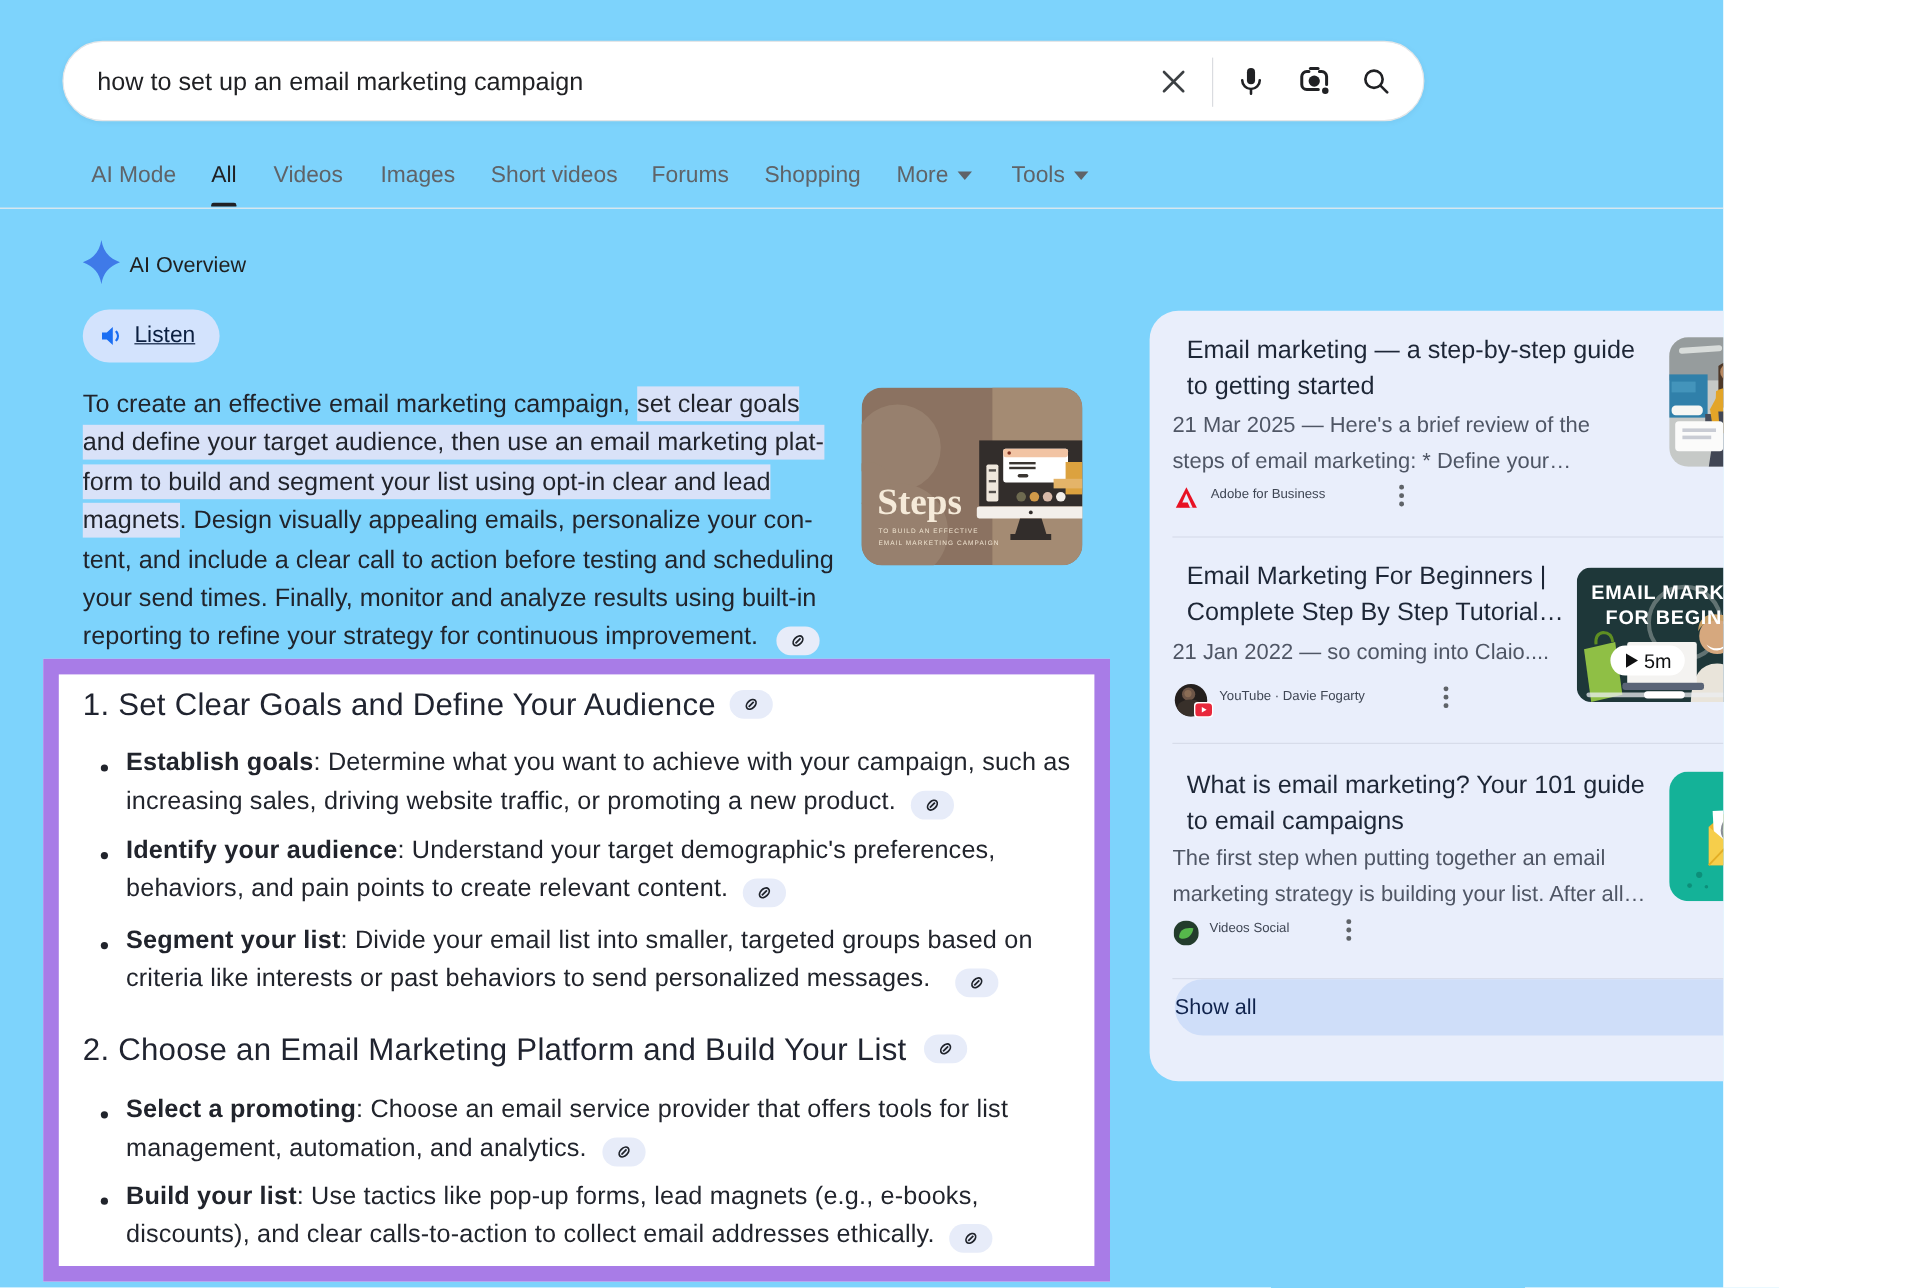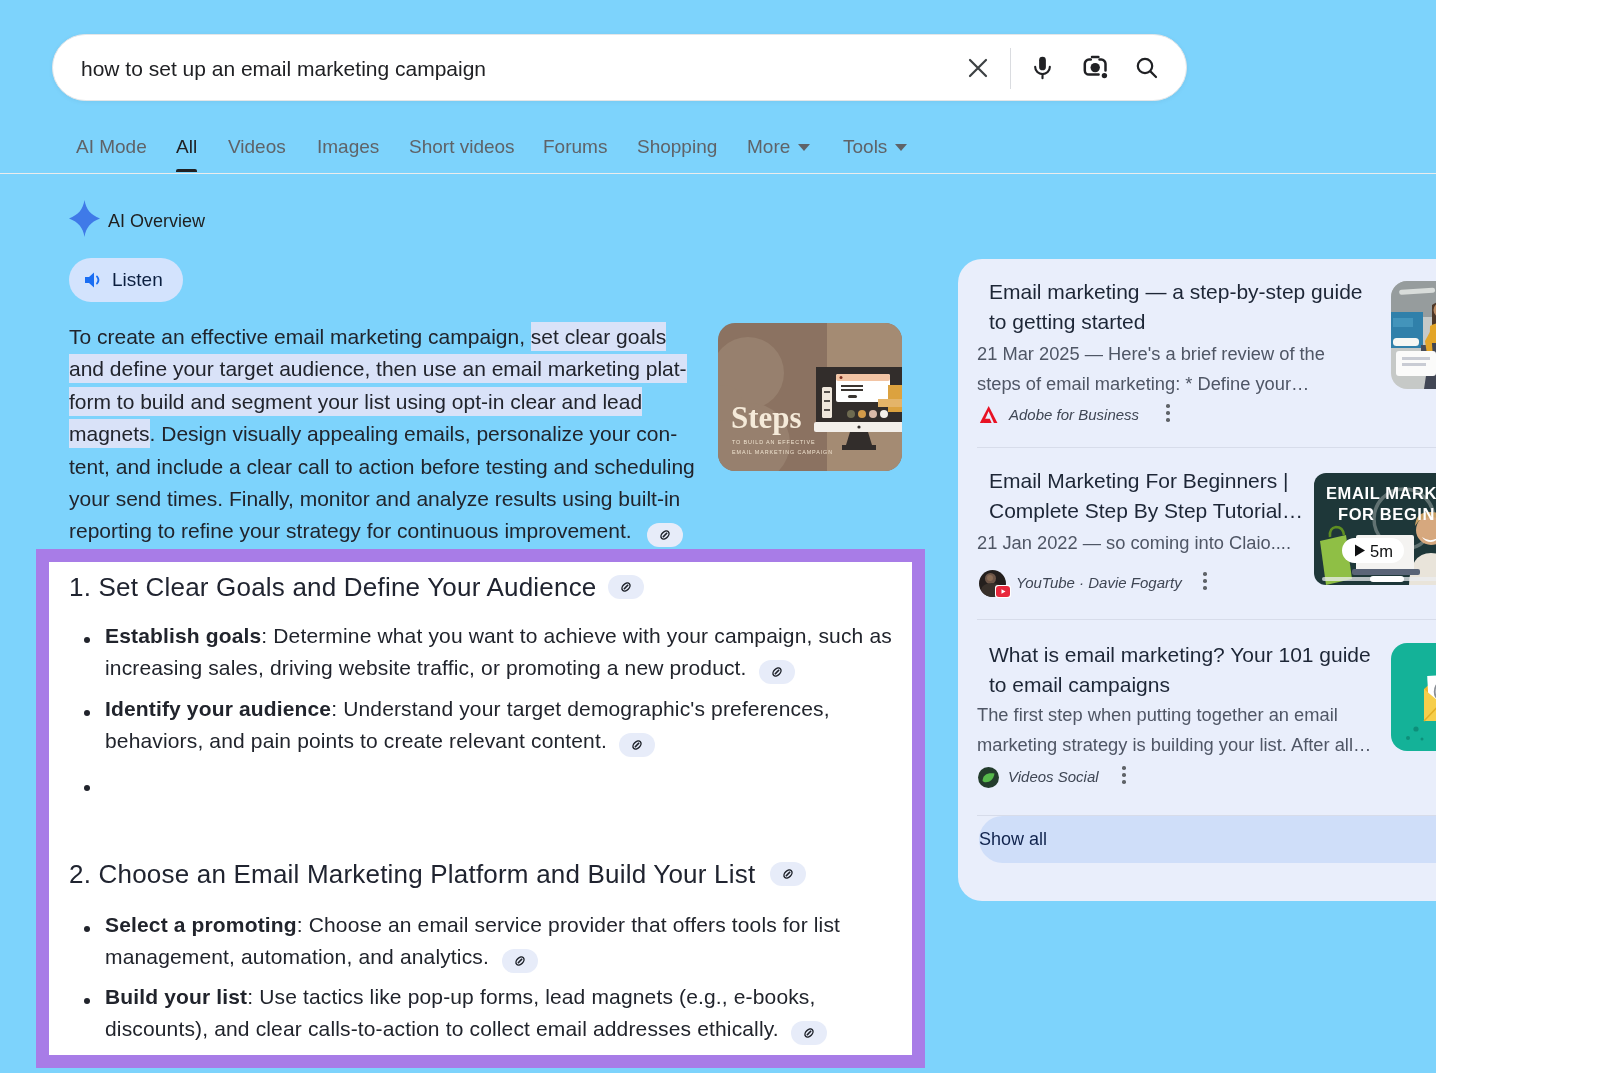--- a/index.html
+++ b/index.html
@@ -17,39 +17,39 @@
 .tab { top:136px; font-size:19px; color:#5f6368; white-space:nowrap; }
 .tab.active { color:#202124; }
 #tabrule { left:0; top:173px; width:1600px; height:1px; background:#ececec; }
 #allbar { left:176px; top:169px; width:21px; height:3px; background:#202124; border-radius:2px 2px 0 0; }
 .caret { display:inline-block; width:0; height:0; border-left:6px solid transparent; border-right:6px solid transparent; border-top:7px solid #5f6368; margin-left:8px; vertical-align:2px; }
 
 
 #aiolabel { left:108px; top:211px; font-size:18px; color:#1f1f1f; }
 .vdots { width:4px; height:4px; border-radius:50%; background:#444746; position:absolute; left:0; }
 #listen { left:69px; top:258px; width:114px; height:44px; border-radius:22px; background:#d3e3fd; }
-#listen span { position:absolute; left:43px; top:11px; font-size:19px; color:#0b1f40; }
+#listen span { position:absolute; left:43px; top:11px; font-size:19px; color:#0b1f40;text-decoration:underline; }
 
 
 #para { left:69px; top:321px; width:740px; font-size:21px; line-height:32.4px; color:#21242c; }
 .hl { background:#d9e2f8; padding:3px 0; }
 .linkpill { display:inline-flex; width:36px; height:24px; border-radius:12px; background:#e7ecf9; vertical-align:-4px; margin-left:10px; align-items:center; justify-content:center; }
 
 
 #pbox { left:36px; top:549px; width:889px; height:519px; border:13px solid #a87ce7; background:#fff; }
 .h2g { position:absolute; font-size:26px; color:#202430; letter-spacing:0.2px; white-space:nowrap; }
 .bullet { position:absolute; font-size:21px; line-height:32.4px; color:#21242c; letter-spacing:0.15px; }
 .bdot { position:absolute; width:6px; height:6px; border-radius:50%; background:#21242c; }
 .bullet b { font-weight:bold; }
 
 
 #card { left:958px; top:259px; width:559px; height:642px; border-radius:24px; background:#e9eefb; }
 .rtitle { position:absolute; font-size:21px; line-height:30px; color:#1d2636;margin-left:12px; }
 .rsnip { position:absolute; font-size:18.3px; line-height:30px; color:#4f5665; }
-.rsrc { position:absolute; font-size:15px; color:#3f4654;font-style:italic; }
+.rsrc { position:absolute; font-size:11px; color:#3f4654; }
 .sep { position:absolute; left:977px; width:525px; height:1px; background:#d7dcea; }
 #showall { left:979px; top:816px; width:521px; height:47px; border-radius:24px; background:#cfdef9; text-align:left; }
 #showall span { font-size:18px; color:#10234d; line-height:47px; }
 .thumb { position:absolute; overflow:hidden; }
 </style>
 </head>
 <body>
 <div id="page">
 
   <div class="abs" id="sbar"></div>
@@ -187,20 +187,28 @@
   <div class="bullet" style="left:105px;top:693px;width:830px"><b>Identify your audience</b>: Understand your target demographic's preferences,<br>behaviors, and pain points to create relevant content.<span class="linkpill" style="margin-left:12px">
         <svg width="14" height="14" viewBox="0 0 16 16">
           <g stroke="#1f232b" stroke-width="1.7" fill="none">
             <ellipse cx="8" cy="8" rx="3.6" ry="5.4" transform="rotate(45 8 8)"></ellipse>
             <path d="M5.6 10.4 L10.4 5.6"></path>
           </g>
         </svg>
       </span></div>
 
   <div class="bdot" style="left:84px;top:785px"></div>
+  <div class="bullet" style="left:105px;top:768px;width:830px"><b>Segment your list</b>: Divide your email list into smaller, targeted groups based on<br>criteria like interests or past behaviors to send personalized messages.<span class="linkpill" style="margin-left:21px">
+        <svg width="14" height="14" viewBox="0 0 16 16">
+          <g stroke="#1f232b" stroke-width="1.7" fill="none">
+            <ellipse cx="8" cy="8" rx="3.6" ry="5.4" transform="rotate(45 8 8)"></ellipse>
+            <path d="M5.6 10.4 L10.4 5.6"></path>
+          </g>
+        </svg>
+      </span></div>
 
   <span class="h2g" style="left:69px;top:859px">2. Choose an Email Marketing Platform and Build Your List<span class="linkpill" style="margin-left:15px;vertical-align:2px">
         <svg width="14" height="14" viewBox="0 0 16 16">
           <g stroke="#1f232b" stroke-width="1.7" fill="none">
             <ellipse cx="8" cy="8" rx="3.6" ry="5.4" transform="rotate(45 8 8)"></ellipse>
             <path d="M5.6 10.4 L10.4 5.6"></path>
           </g>
         </svg>
       </span></span>
 

